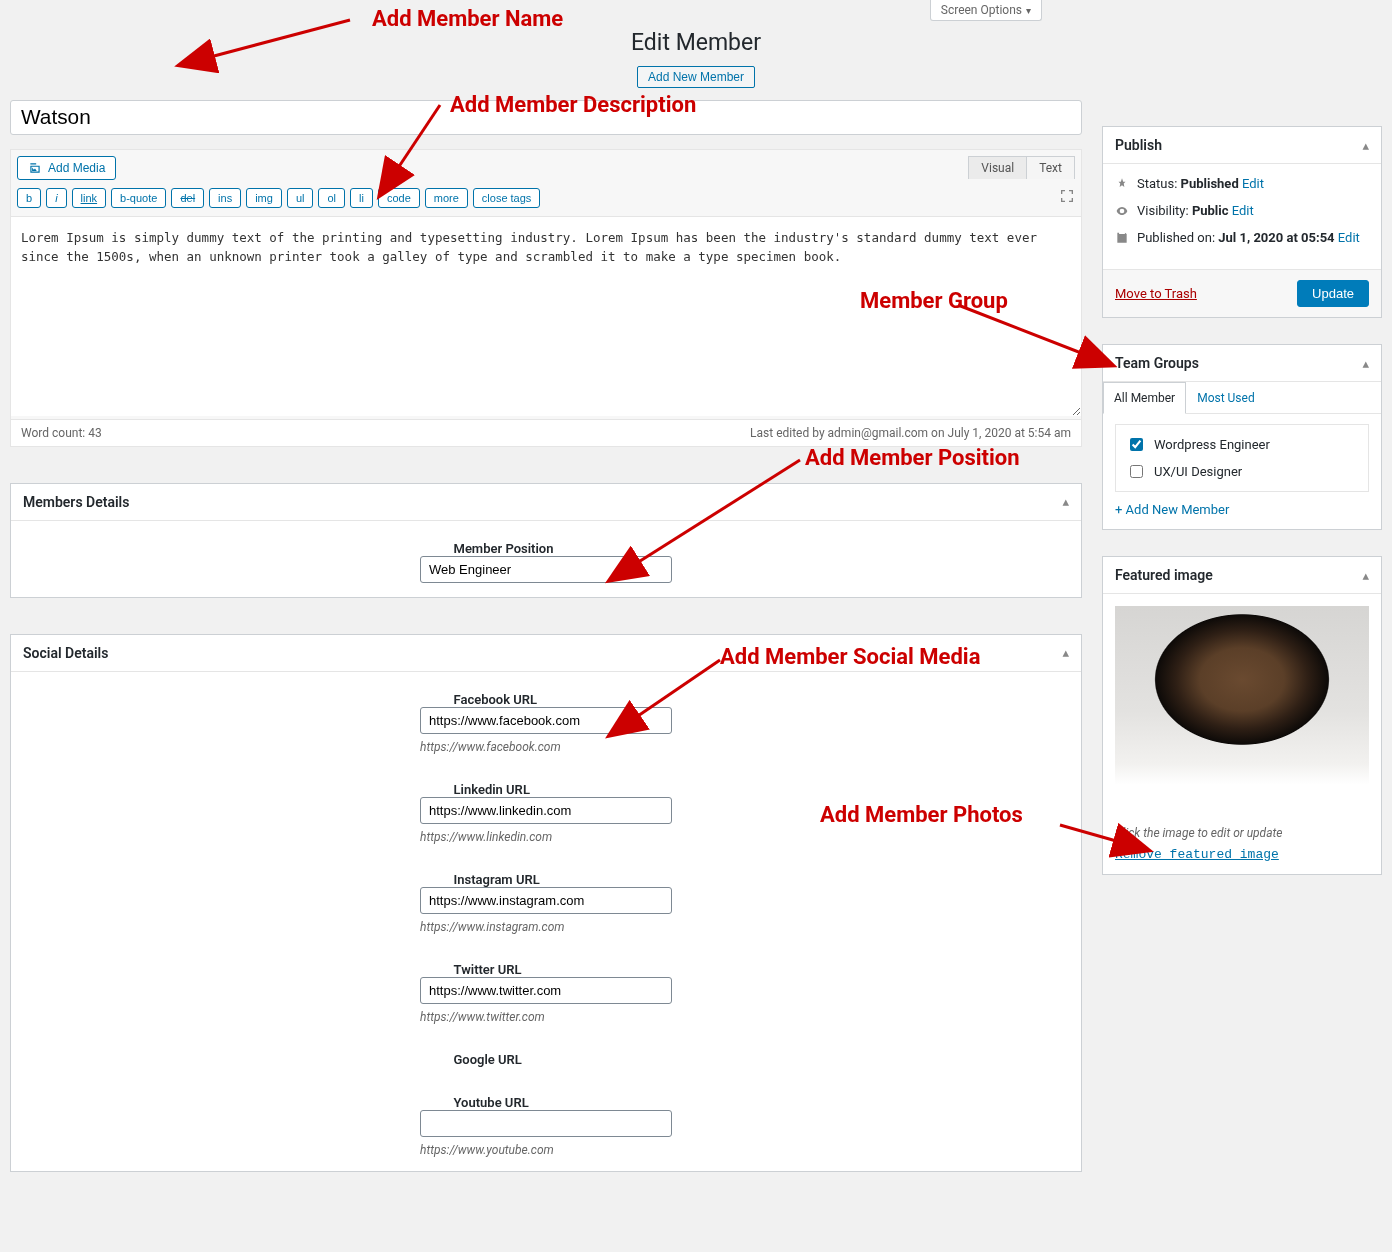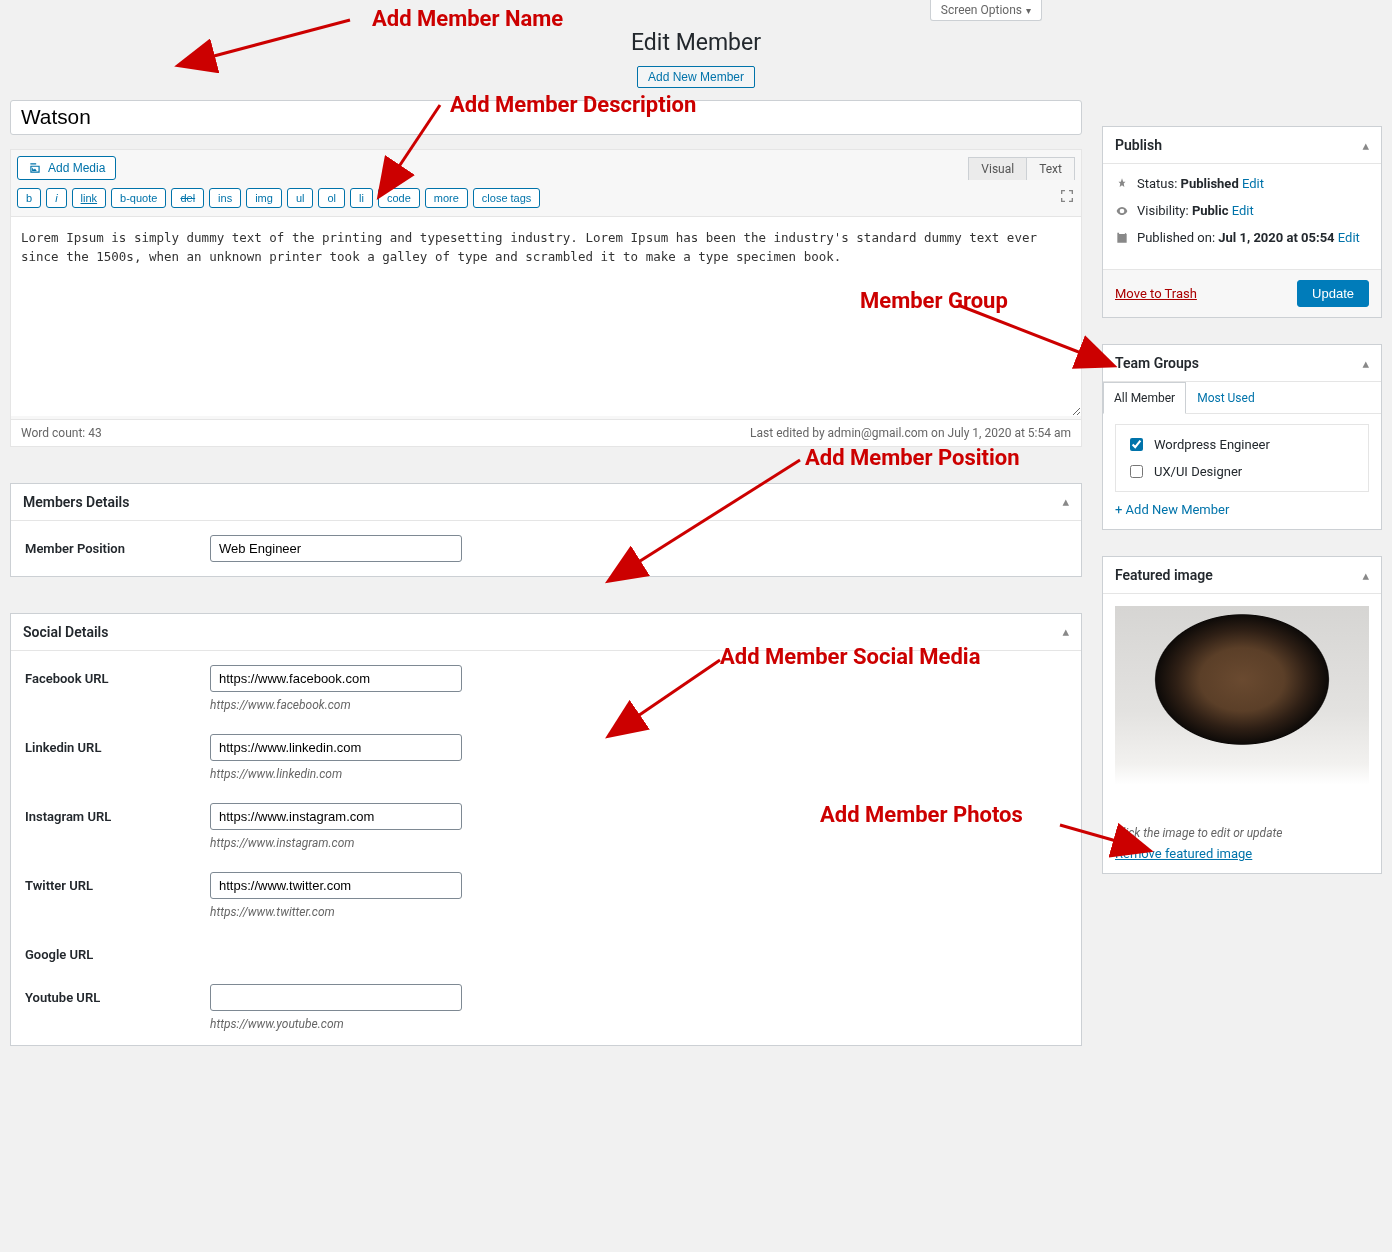--- a/index.html
+++ b/index.html
@@ -41,21 +41,21 @@
   }
   .cols{display:flex;gap:20px;align-items:flex-start;}
   .col-main{flex:1;}
   .col-side{width:280px;}
   .title-input{
     width:100%;font-size:1.6em;line-height:1.2;padding:4px 10px;
     border:1px solid var(--wp-border);background:#fff;border-radius:3px;
     margin-bottom:14px;
   }
   .editor-wrap{border:1px solid var(--wp-border-light);background:#f7f7f7;}
-  .media-row{display:flex;align-items:flex-end;justify-content:space-between;padding:6px 6px 4px;}
+  .media-row{display:flex;align-items:center;justify-content:space-between;padding:6px 6px 4px;}
   .btn-media{
     border:1px solid var(--wp-blue);color:var(--wp-blue);background:#fff;
     padding:4px 10px;font-size:12px;border-radius:3px;display:inline-flex;align-items:center;gap:6px;cursor:pointer;
   }
   .btn-media svg{width:14px;height:14px;fill:var(--wp-blue);}
   .ed-tabs{display:flex;}
   .ed-tab{
     border:1px solid var(--wp-border);border-bottom:none;
     padding:4px 12px;font-size:12px;color:#555;background:#ebebeb;cursor:pointer;
     margin-left:-1px;
@@ -85,21 +85,21 @@
     border:1px solid var(--wp-border);background:#fff;margin-top:36px;
   }
   .col-main>.postbox:first-of-type{margin-top:20px;}
   .postbox-header{
     display:flex;justify-content:space-between;align-items:center;
     padding:10px 12px;border-bottom:1px solid var(--wp-border-light);
   }
   .postbox-header h2{margin:0;font-size:14px;font-weight:600;}
   .toggle{cursor:pointer;color:#888;}
   .postbox-body{padding:14px;}
-  .meta-row{display:flex;align-items:flex-start;margin-bottom:22px;}
+  .meta-row{display:flex;align-items:center;margin-bottom:22px;flex-direction:column;}
   .meta-row:last-child{margin-bottom:0;}
   .meta-label{width:185px;font-weight:600;padding-top:6px;font-size:13px;}
   .meta-field{flex:0 0 auto;width:252px;}
   .meta-field input{
     width:100%;padding:5px 8px;border:1px solid #7e8993;border-radius:3px;
     font-size:13px;background:#fff;
   }
   .meta-hint{color:#666;font-size:12px;margin-top:6px;font-style:italic;}
   
   .side-box{
@@ -139,21 +139,21 @@
         #6a4a30 0%, #5b3f28 35%, #2e1f15 55%, #0d0a08 72%, transparent 73%),
       radial-gradient(ellipse 66px 38px at 50% 58%,
         #fff 0%, #fff 35%, transparent 36%),
       radial-gradient(ellipse 22px 15px at 50% 56%,
         #5a1d1d 0%, transparent 60%),
       linear-gradient(180deg,#d6d5d3 0%,#e3e2e0 50%,#f2f1ef 75%,#ffffff 85%,#ffffff 100%);
     background-color:#e3e2e0;
     border:none;
   }
   .feat-note{font-style:italic;color:#666;font-size:12px;margin:10px 0 6px;}
-  .rm-feat{color:var(--wp-blue);text-decoration:underline;font-size:13px;}
+  .rm-feat{color:var(--wp-blue);text-decoration:underline;font-size:13px;font-family:Liberation Mono, monospace;}
   
   .annotations{position:absolute;inset:0;pointer-events:none;}
   .annot-text{
     position:absolute;color:var(--annot-red);font-weight:700;
     font-size:22px;white-space:nowrap;
   }
   .annotations svg{position:absolute;inset:0;width:100%;height:100%;}
 </style>
 </head>
 <body>

